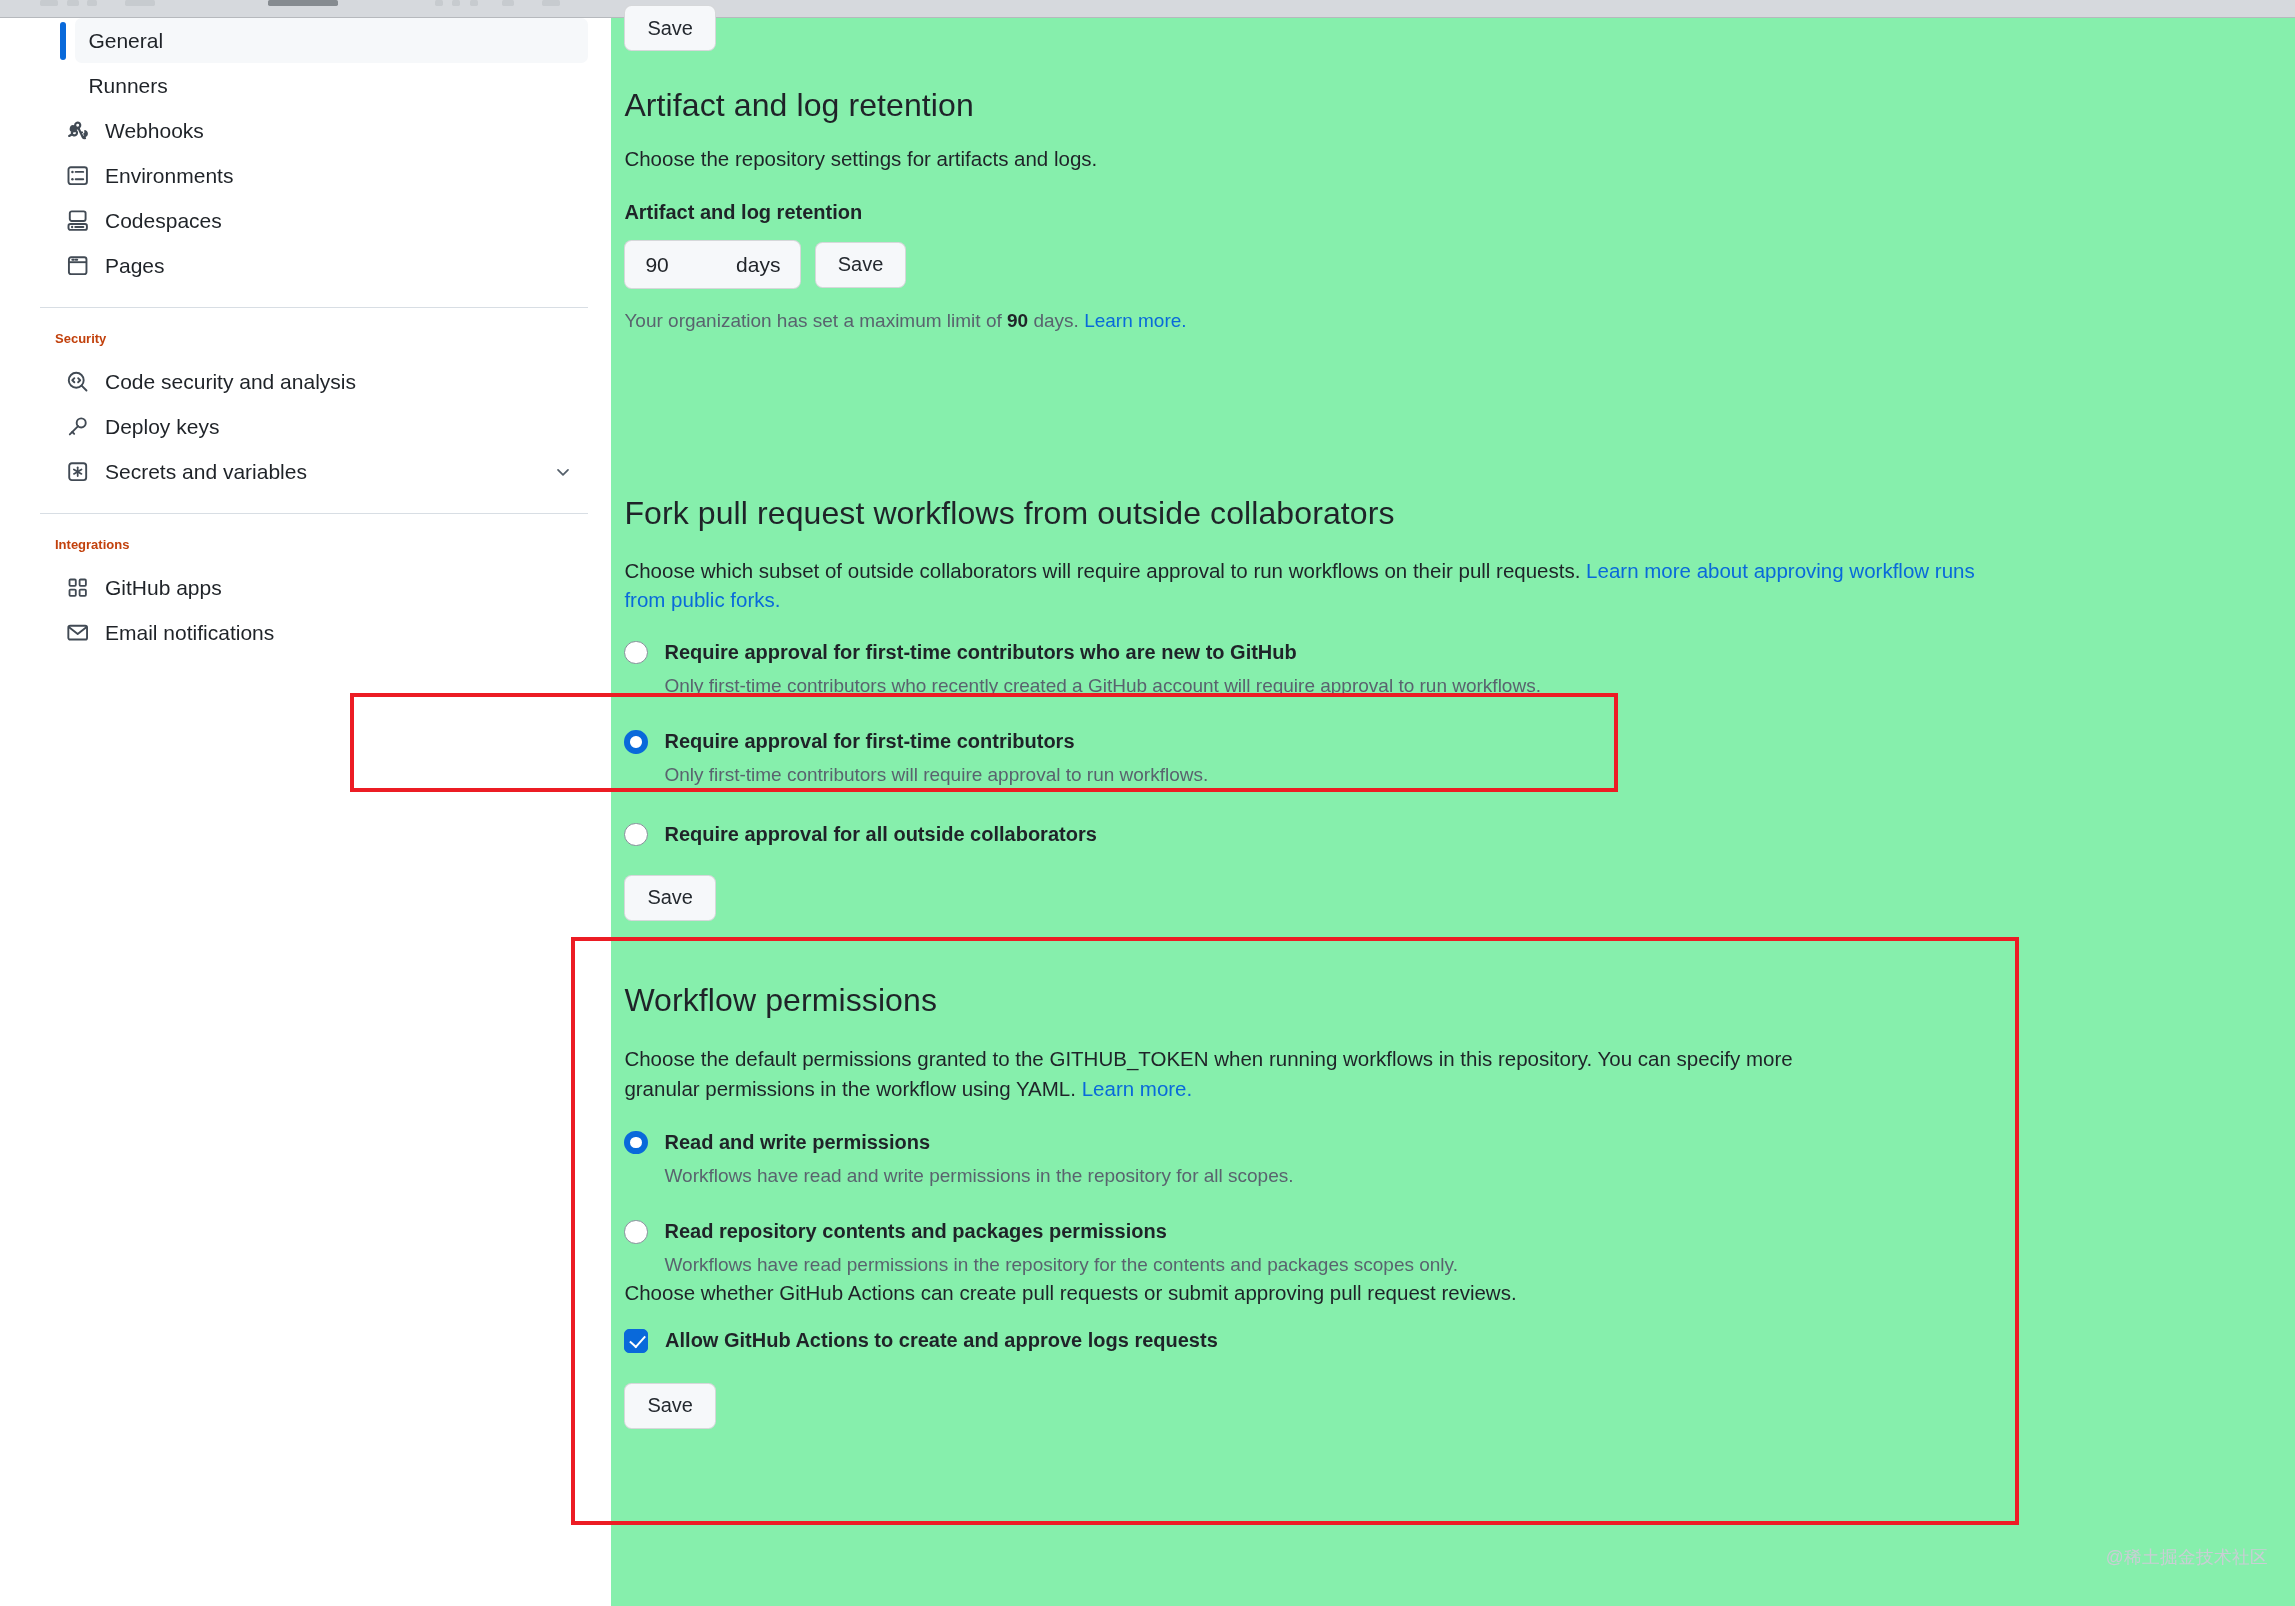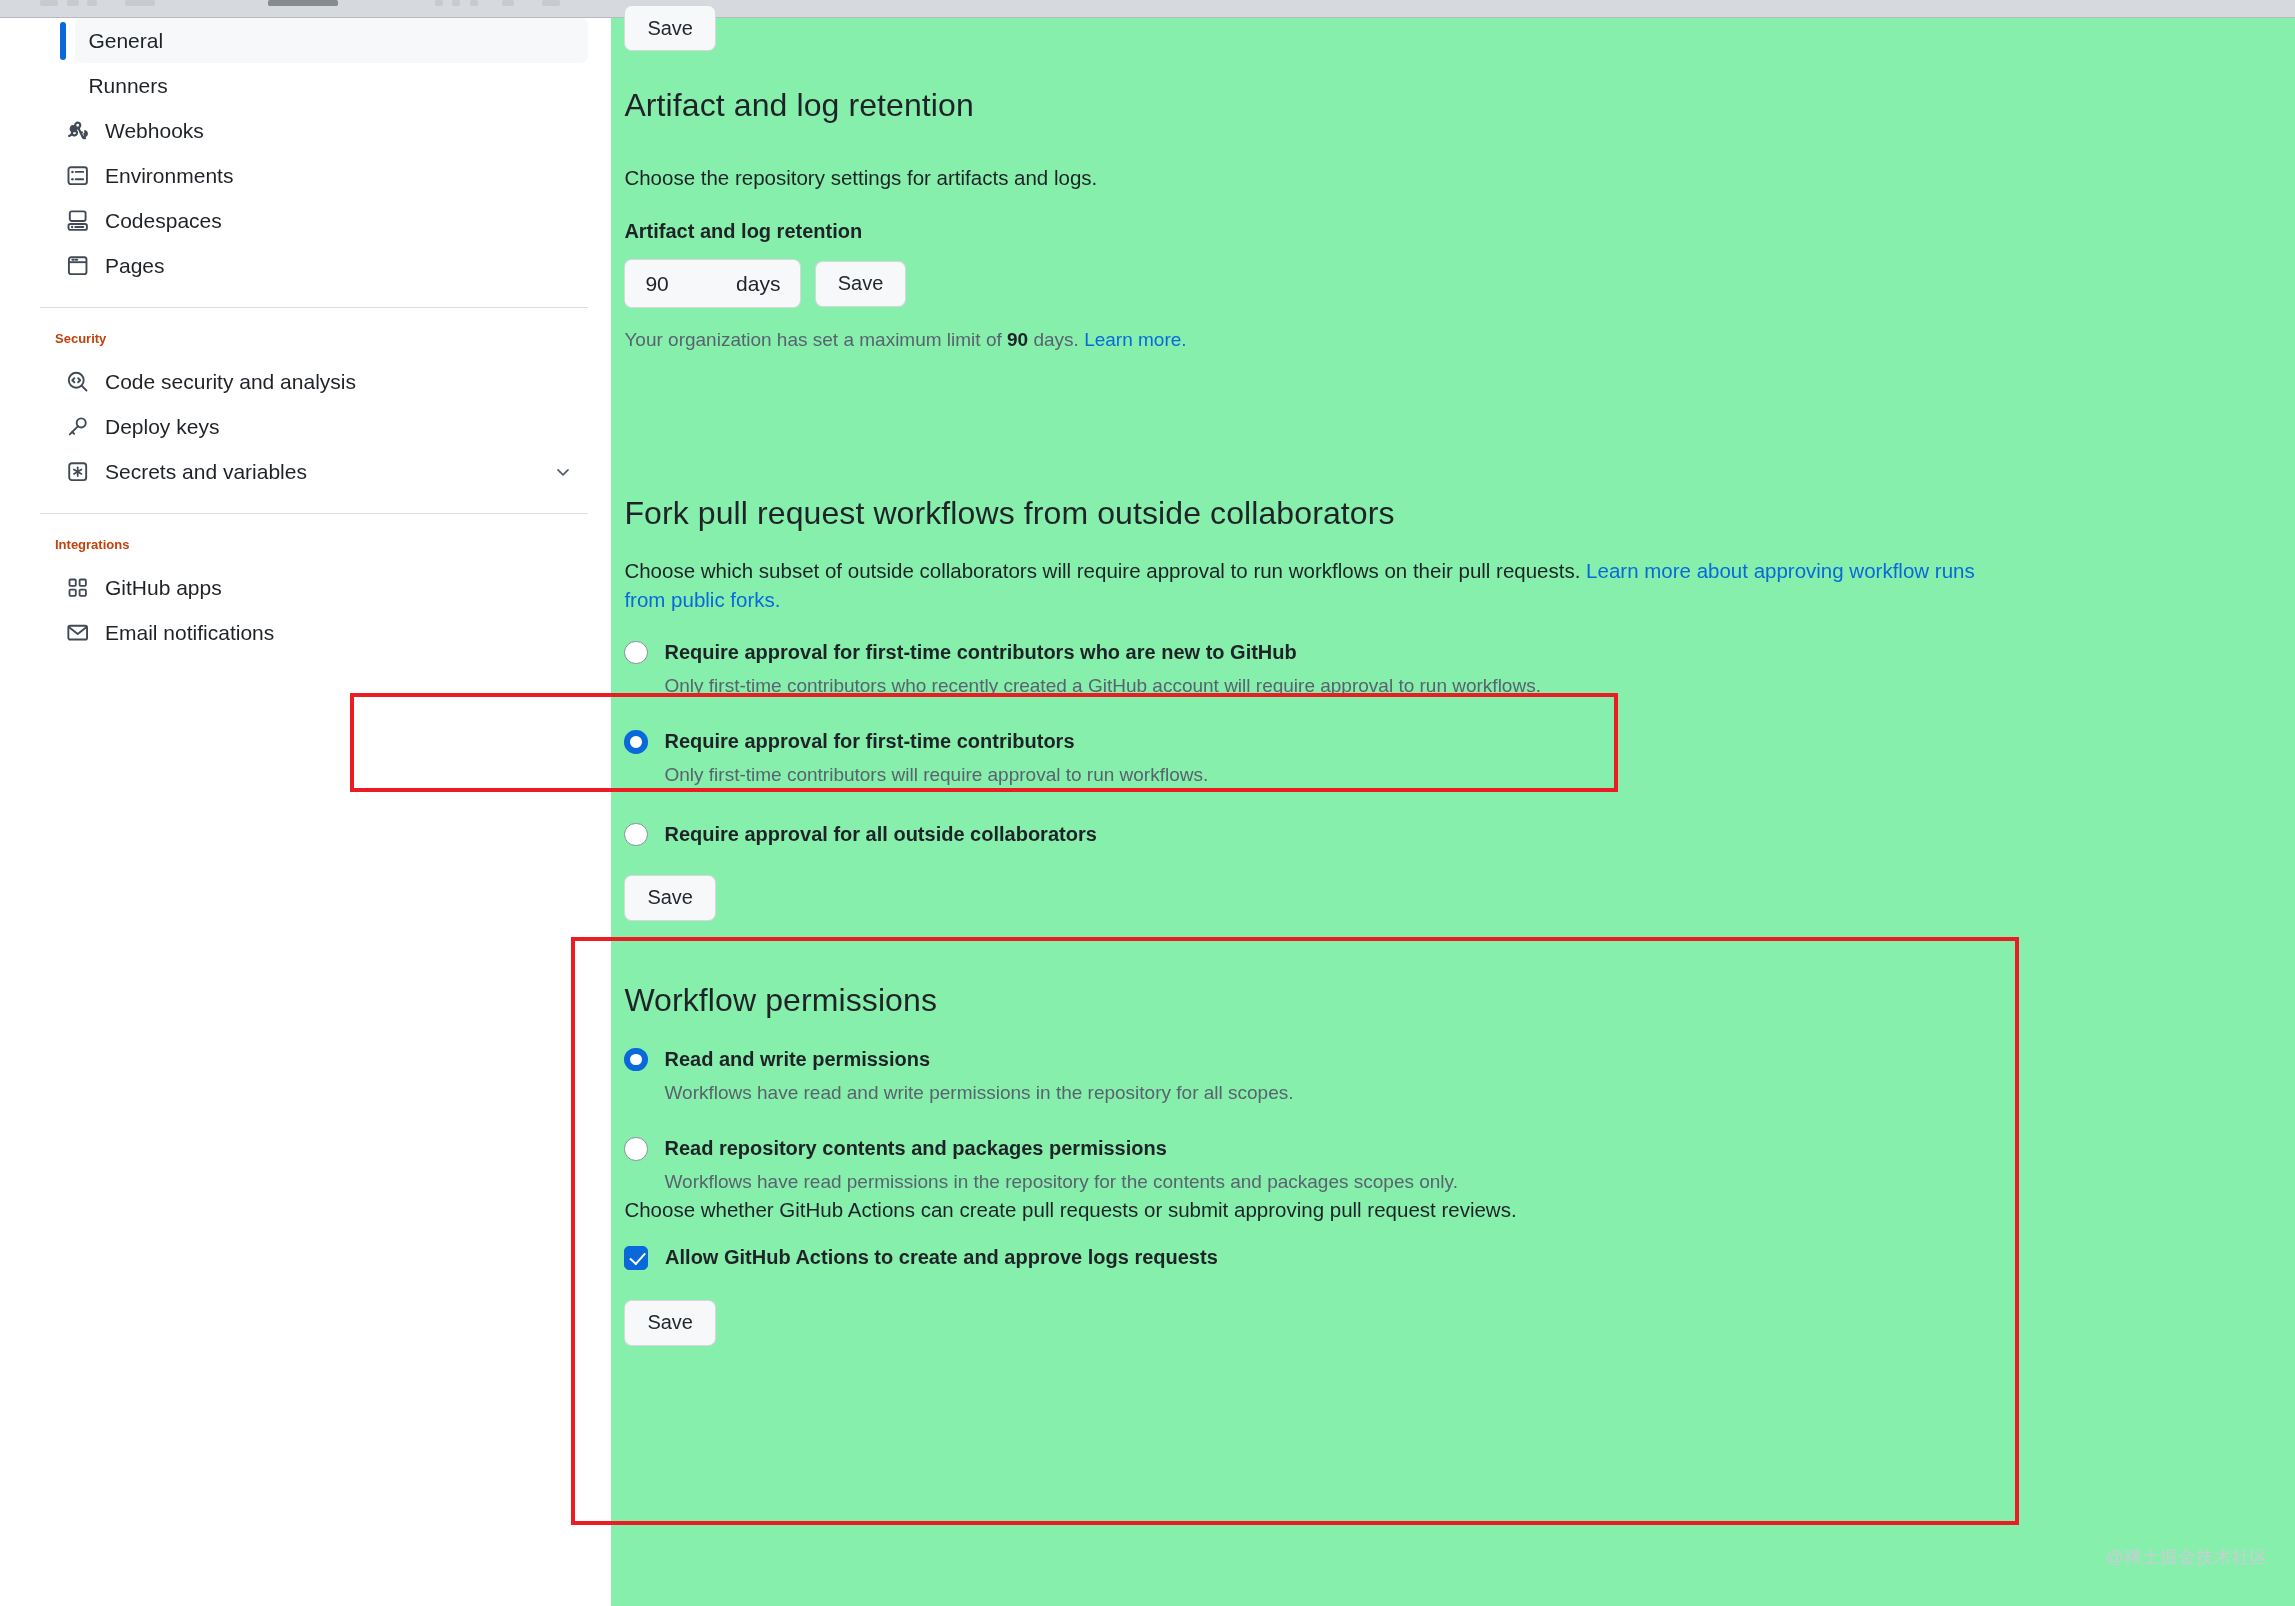--- a/index.html
+++ b/index.html
@@ -376,21 +376,21 @@
 
 </nav>
 
 <main class="main">
 
   <button class="btn abs" style="left:13.4px; top:-13.4px;">Save</button>
 
   <section class="abs" style="left:13.4px; top:69px; width:1422px;">
     <h2 class="h2">Artifact and log retention</h2>
 
-    <p class="para" style="margin-top:39px;">Choose the repository settings for artifacts and logs.</p>
+    <p class="para" style="margin-top:20px;">Choose the repository settings for artifacts and logs.</p>
 
     <div class="bold-label" style="margin-top:27px;">Artifact and log retention</div>
 
     <div style="display:flex; align-items:center; gap:13.4px; margin-top:16.7px;">
       <div class="retention-input">
         <span>90</span>
         <span>days</span>
       </div>
       <button class="btn">Save</button>
     </div>
@@ -432,20 +432,23 @@
         </div>
       </div>
     </div>
 
     <button class="btn" style="margin-top:28.4px;">Save</button>
   </section>
 
   <section class="abs" style="left:13.4px; top:964px; width:1422px;">
     <h2 class="h2">Workflow permissions</h2>
 
+    <p class="para" style="margin-top:25px; max-width:1230px;">
+      <span>Choose the default permissions granted to the GITHUB_TOKEN when running workflows in this repository. You can specify more granular permissions in the workflow using YAML. </span><a class="lnk" href="#">Learn more.</a>
+    </p>
 
     <div style="margin-top:28.4px;">
 
       <div class="opt-row">
         <span class="radio checked"></span>
         <div>
           <div class="opt-title">Read and write permissions</div>
           <div class="opt-desc" style="margin-top:8.4px;">Workflows have read and write permissions in the repository for all scopes.</div>
         </div>
       </div>

